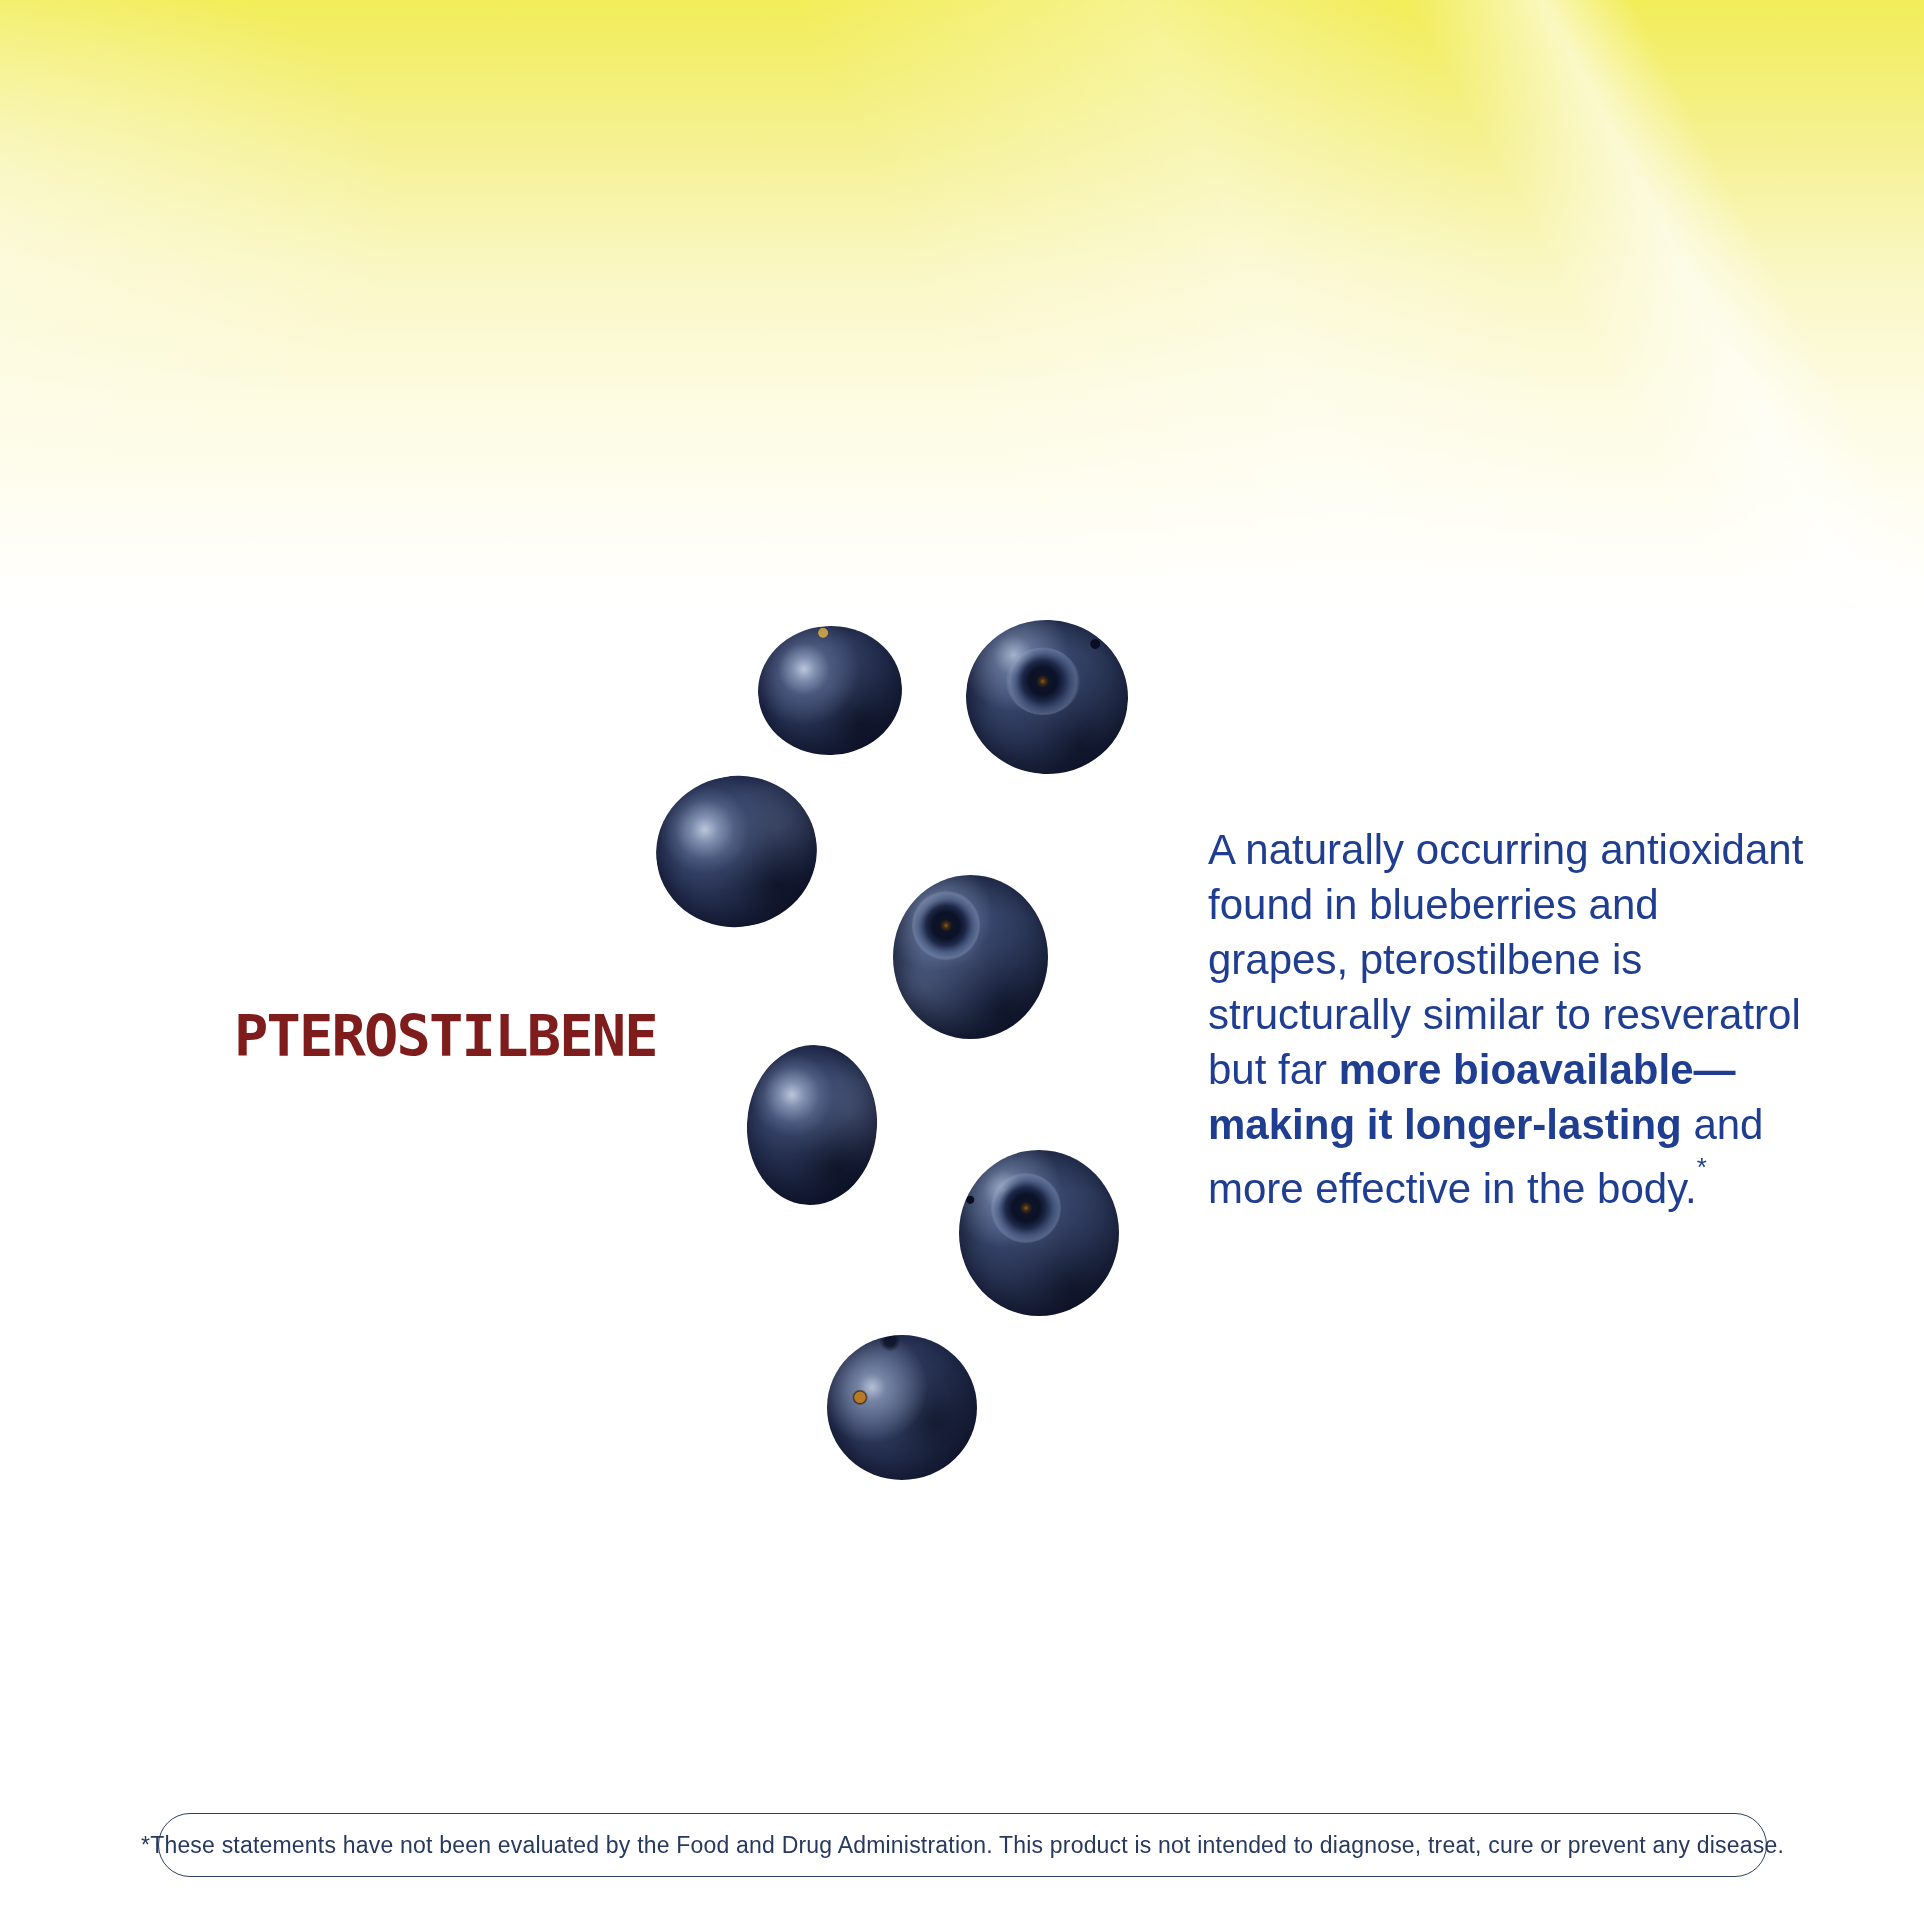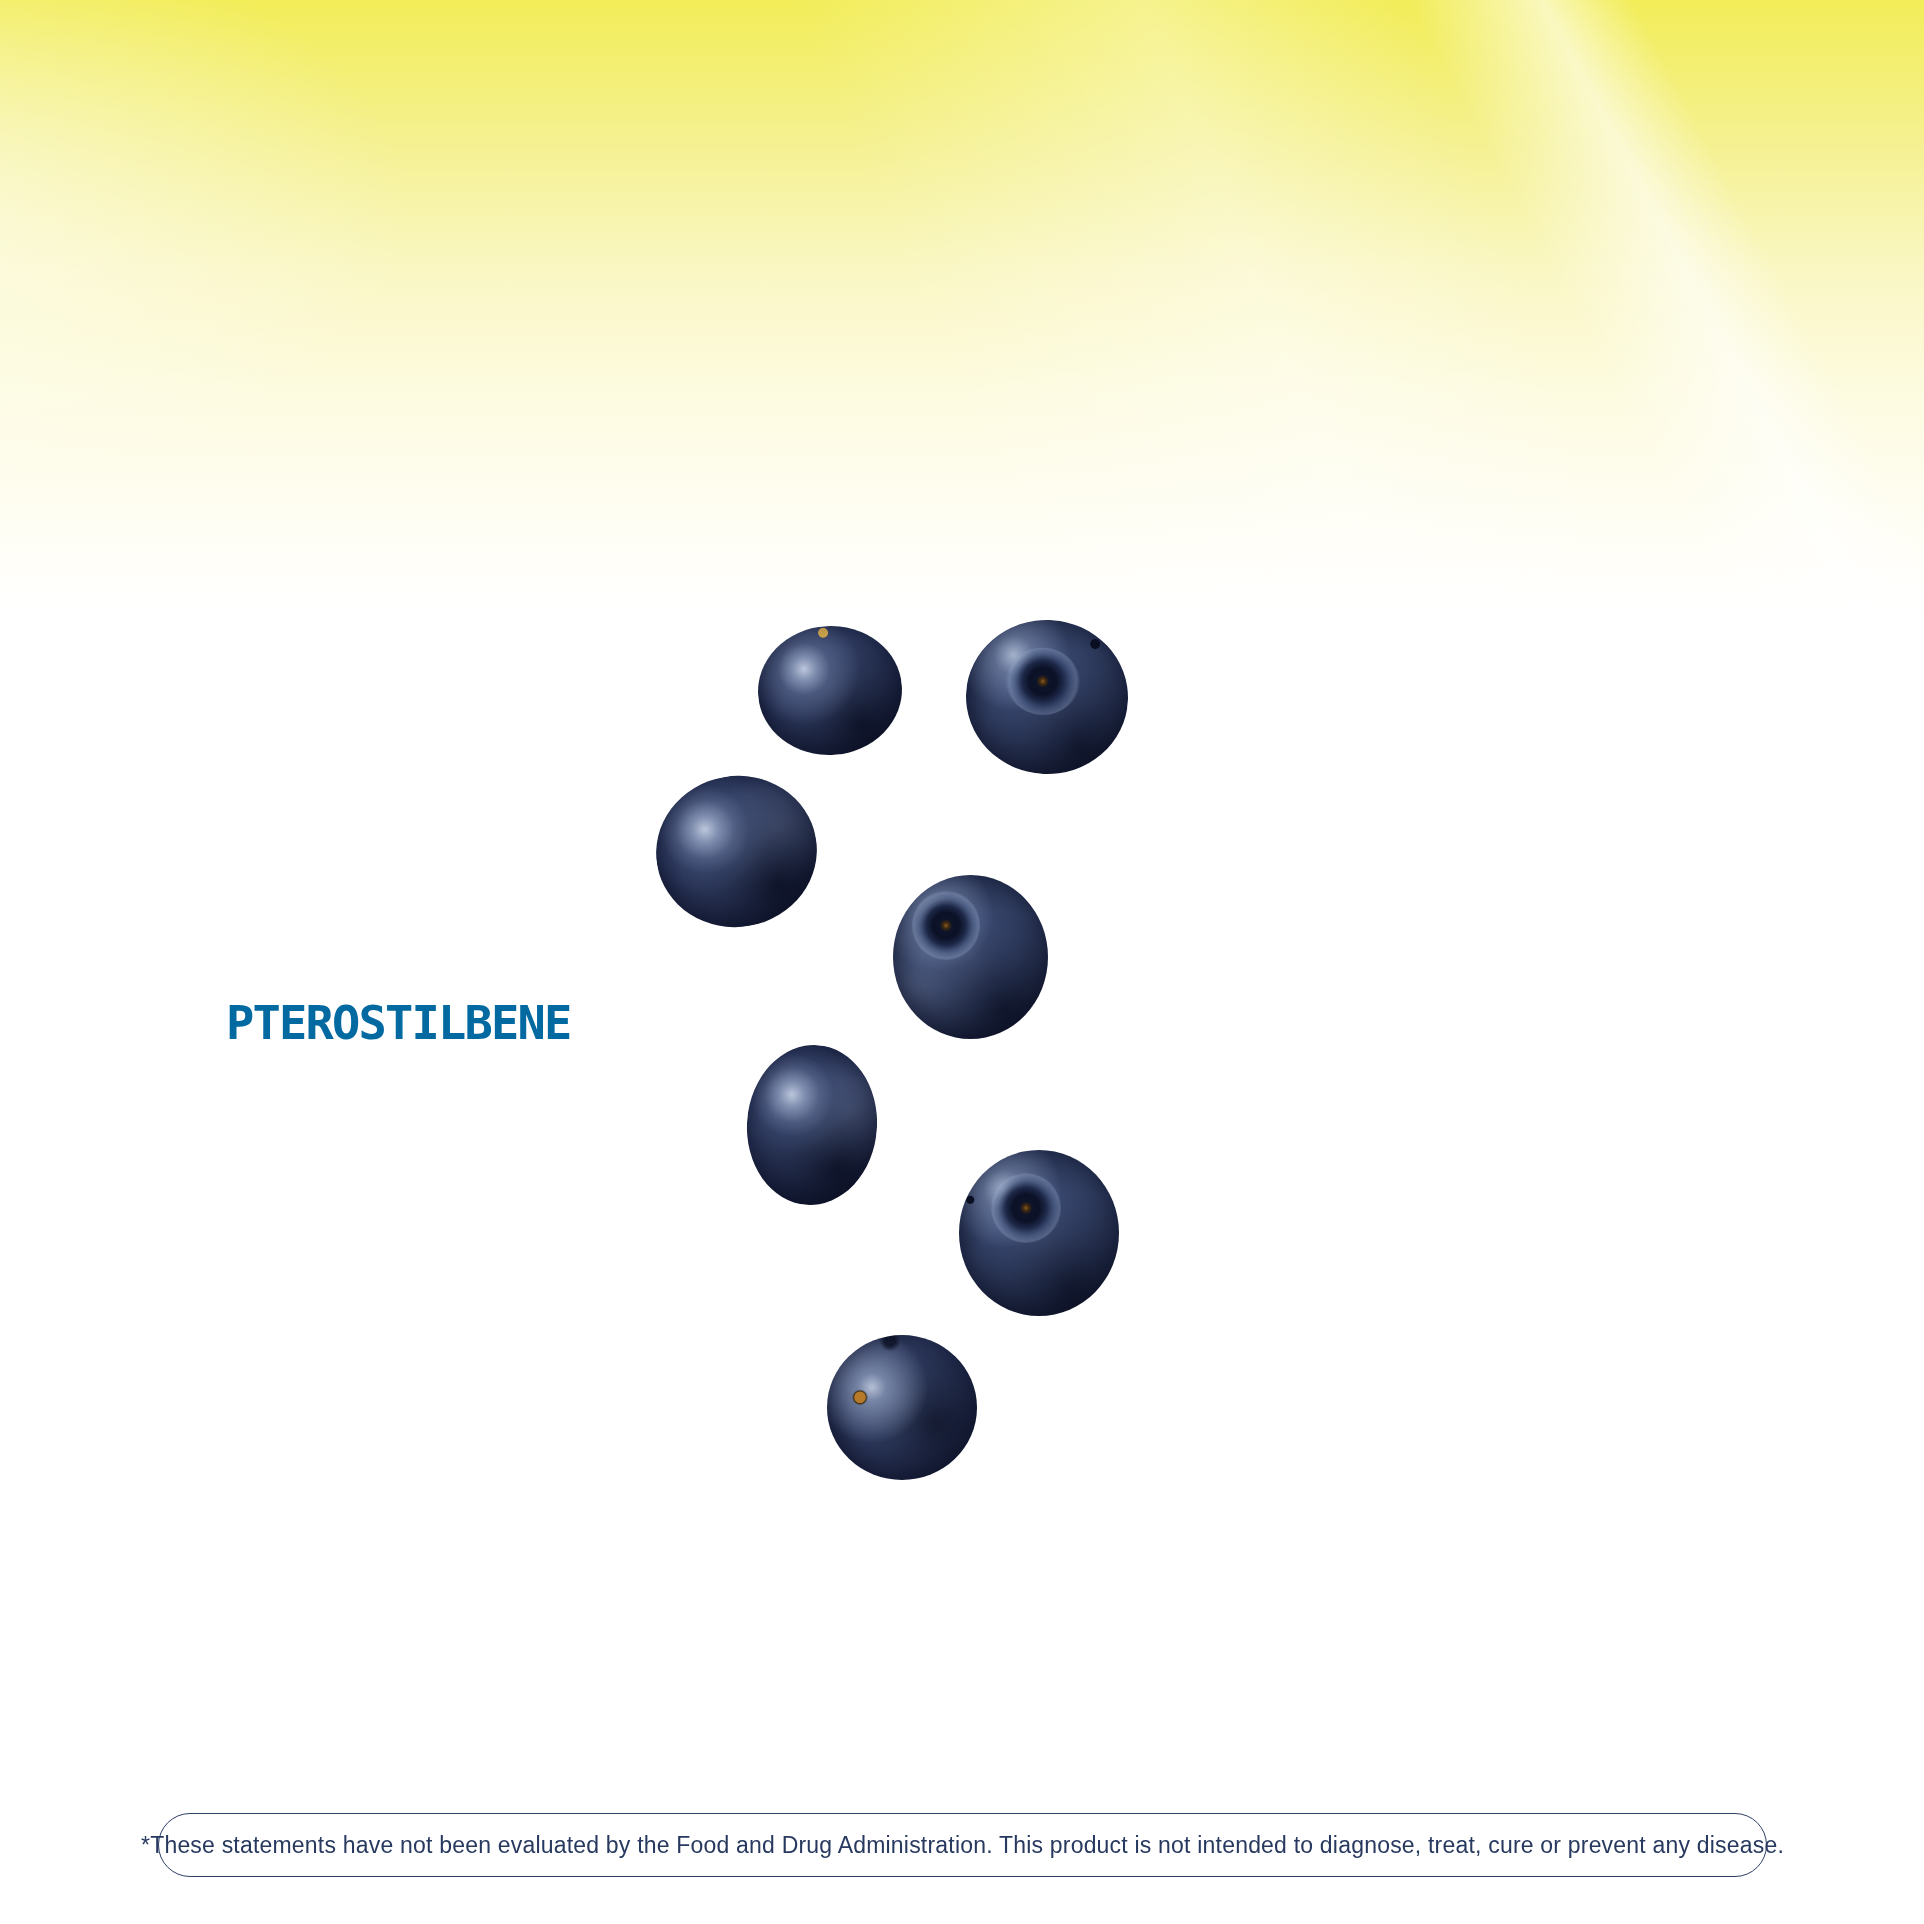--- a/index.html
+++ b/index.html
@@ -75,23 +75,23 @@
       radial-gradient(circle at 42% 4%, rgba(10,15,34,0.8) 0 5.3px, rgba(0,0,0,0) 10.7px),
       radial-gradient(circle at 30% 36%, rgba(195,205,226,0.9) 0%, rgba(145,160,192,0.7) 10%, rgba(0,0,0,0) 40%),
       radial-gradient(circle at 72% 60%, rgba(6,10,26,0.7) 0%, rgba(0,0,0,0) 58%),
       radial-gradient(circle at 50% 48%, #4a5a84 0%, #39476f 30%, #2a3558 55%, #1a2342 78%, #0e152f 96%);}
   #berry2 .calyx{left:24%;top:18%;width:46%;height:44%;}
   #berry4 .calyx{left:12%;top:10%;width:44%;height:42%;}
   #berry6 .calyx{left:20%;top:14%;width:44%;height:42%;}
 
   
   .ingredient-label{
-    position:absolute;left:222px;top:991px;margin:4px;
+    position:absolute;left:222px;top:991px;margin:12px;
     font-family:"DejaVu Sans Mono",monospace;font-weight:700;
-    font-size:47px;letter-spacing:-1.8px;color:#0369a1;white-space:nowrap;
+    font-size:57px;letter-spacing:-1.8px;color:#7f1d1d;white-space:nowrap;
   }
 
   
   .description{
     position:absolute;left:1208px;top:822px;width:599px;margin:0;
     font-size:42px;line-height:55px;color:#1f3e92;
   }
   .description b{font-weight:700;}
   .d-sup{font-size:62%;position:relative;top:-0.45em;}
 
@@ -122,19 +122,20 @@
     </div>
     <div class="berry b-side" id="berry5"></div>
     <div class="berry" id="berry6">
       <div class="calyx"></div>
     </div>
     <div class="berry" id="berry7"></div>
   </div>
 
   <p class="ingredient-label">PTEROSTILBENE</p>
 
+  <p class="description"><span>A naturally occurring antioxidant found in blueberries and grapes, pterostilbene is structurally similar to resveratrol but far </span><b>more bioavailable—making it longer-lasting</b><span> and more effective in the body.</span><sup class="d-sup">*</sup></p>
 
   <div class="disclaimer-box">
     <p>*These statements have not been evaluated by the Food and Drug Administration. This product is not intended to diagnose, treat, cure or prevent any disease.</p>
   </div>
 
 </div>
 
 
 </body></html>

